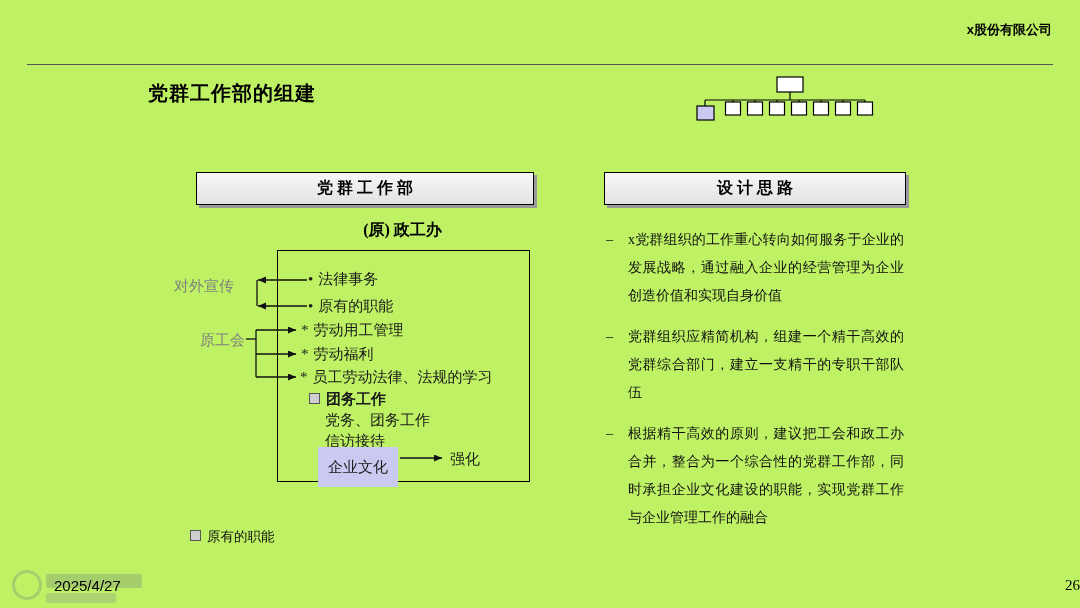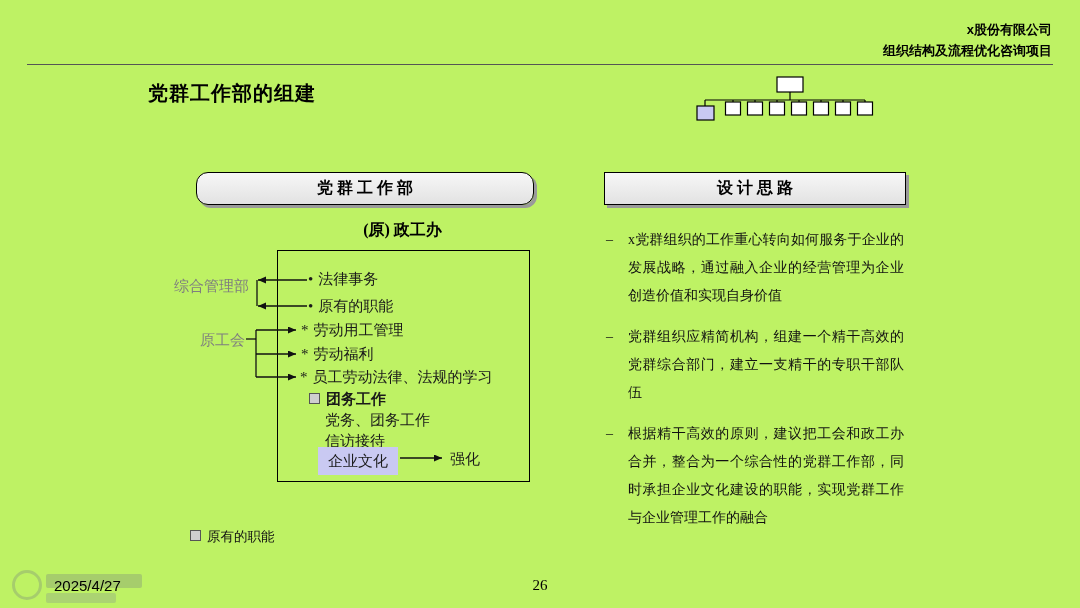--- a/index.html
+++ b/index.html
@@ -11,70 +11,69 @@
   .title{position:absolute;left:148px;top:80px;font-size:20px;font-weight:bold;letter-spacing:1px;
          font-family:"Liberation Sans","DejaVu Sans",sans-serif;color:#000;}
   .org-icon{position:absolute;left:693px;top:76px;width:195px;height:48px;}
   .org-icon line{stroke:#000;stroke-width:1.2;}
   .org-icon rect{stroke:#000;stroke-width:1.2;fill:#fff;}
   .org-icon rect.hl-fill{fill:var(--highlight,#c9c9f2);}
   .hdr-box{position:absolute;top:172px;height:31px;border:1.4px solid #000;
            background:linear-gradient(180deg,#f7f7f7,#e2e2e2);box-shadow:3px 3px 0 #9a9a9a;
            display:flex;align-items:center;justify-content:center;font-weight:bold;font-size:16px;
            letter-spacing:4px;padding-left:4px;color:#000;}
-  .hdr-box.left{left:196px;width:332px;border-radius:12px;}
+  .hdr-box.left{left:196px;width:332px;}
   .hdr-box.right{left:604px;width:296px;}
   .subtitle{position:absolute;left:277px;top:220px;width:251px;text-align:center;font-weight:bold;
             font-size:16px;color:#000;}
   .main-box{position:absolute;left:277px;top:250px;width:251px;height:230px;border:1.3px solid #000;}
   .overlay{position:absolute;left:0;top:0;width:1080px;height:608px;pointer-events:none;}
   .ditem{position:absolute;font-size:15px;line-height:18px;white-space:nowrap;color:#1a1a1a;}
   .mk{display:inline-block;margin-right:5px;}
   .p-out0{left:308px;top:270px;}
   .p-out1{left:308px;top:297px;}
   .p-in0{left:301px;top:321px;}
   .p-in1{left:301px;top:345px;}
   .p-in2{left:300px;top:368px;}
   .p-orig-h{left:309px;top:390px;font-weight:bold;}
   .p-orig0{left:325px;top:411px;}
   .p-orig1{left:325px;top:432px;}
-  .p-culture{left:318px;top:447px;width:80px;height:28px;background:var(--highlight,#c9c9f2);
+  .p-culture{left:318px;top:447px;width:80px;height:40px;background:var(--highlight,#c9c9f2);
              display:flex;align-items:center;justify-content:center;}
   .p-strength{left:450px;top:450px;}
   .lbl{position:absolute;font-size:15px;color:var(--label-gray,#7f7f7f);white-space:nowrap;}
   .lbl-admin{left:174px;top:277px;}
   .lbl-union{left:200px;top:331px;}
   .sq{display:inline-block;width:9px;height:9px;border:1px solid #555;background:#cfcfcf;
       margin-right:6px;}
   .legend{position:absolute;font-size:13.5px;color:#111;white-space:nowrap;}
   .legend.l1{left:190px;top:506px;}
   .legend.l2{left:190px;top:528px;}
   .legend .gap{display:inline-block;width:26px;}
   .bullets{position:absolute;left:606px;top:226px;width:298px;font-size:14px;color:#111;}
   .bullet{display:flex;margin-bottom:13px;}
   .bullet .dash{width:22px;flex:none;line-height:28px;}
   .bullet .btxt{flex:1;line-height:28px;text-align:justify;}
   .date{position:absolute;left:54px;top:577px;font-size:15px;z-index:2;
         font-family:"Liberation Sans","DejaVu Sans",sans-serif;color:#000;}
-  .page{position:absolute;left:0;right:0;top:577px;text-align:center;font-size:15px;color:#000;}
+  .page{position:absolute;left:0;right:0;top:577px;text-align:right;font-size:15px;color:#000;}
   .wm{position:absolute;left:10px;top:566px;width:170px;height:42px;opacity:.35;z-index:1;
       filter:blur(.6px);pointer-events:none;}
   .wm .c{position:absolute;left:2px;top:4px;width:24px;height:24px;border:3px solid #7a8a7c;
          border-radius:50%;}
   .wm .b1{position:absolute;left:36px;top:8px;width:96px;height:14px;background:#7a8a7c;border-radius:2px;}
   .wm .b2{position:absolute;left:36px;top:27px;width:70px;height:10px;background:#8a9a8c;border-radius:2px;}
 </style>
 </head>
 <body>
 
 <div class="slide">
 
   <div class="hdr">
     <div>x股份有限公司</div>
-    <div>组织结构及流程优化咨询项目</div>
   </div>
   <div class="rule"></div>
 
   <div class="title">党群工作部的组建</div>
 
   <svg class="org-icon" viewBox="0 0 195 48">
     <line x1="97" y1="16" x2="97" y2="24"></line>
     <line x1="12" y1="24" x2="172" y2="24"></line>
     <line x1="12" y1="24" x2="12" y2="30"></line>
     <line x1="40" y1="24" x2="40" y2="26"></line>
@@ -98,21 +97,21 @@
   <div class="hdr-box left">
     <span>党群工作部</span>
   </div>
   <div class="hdr-box right">
     <span>设计思路</span>
   </div>
 
   <div class="subtitle">(原) 政工办</div>
   <div class="main-box"></div>
 
-  <div class="lbl lbl-admin">综合管理部</div>
+  <div class="lbl lbl-admin">对外宣传</div>
   <div class="lbl lbl-union">原工会</div>
 
   <div class="ditem p-out0">
     <span class="mk">•</span><span>法律事务</span>
   </div>
   <div class="ditem p-out1">
     <span class="mk">•</span><span>原有的职能</span>
   </div>
 
   <div class="ditem p-in0">

